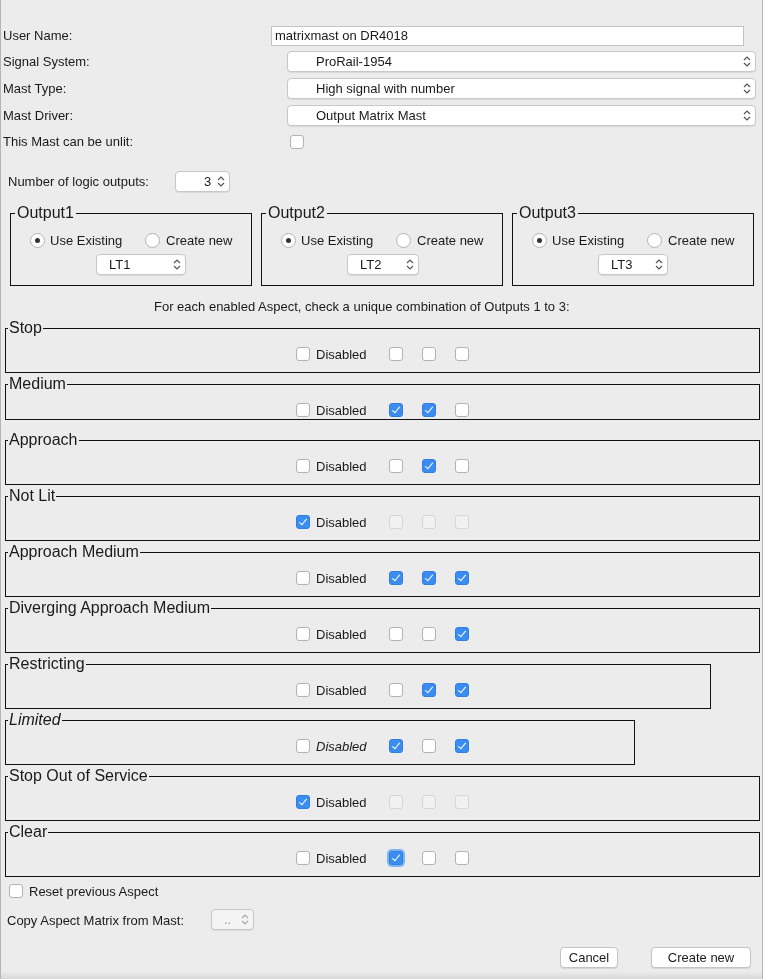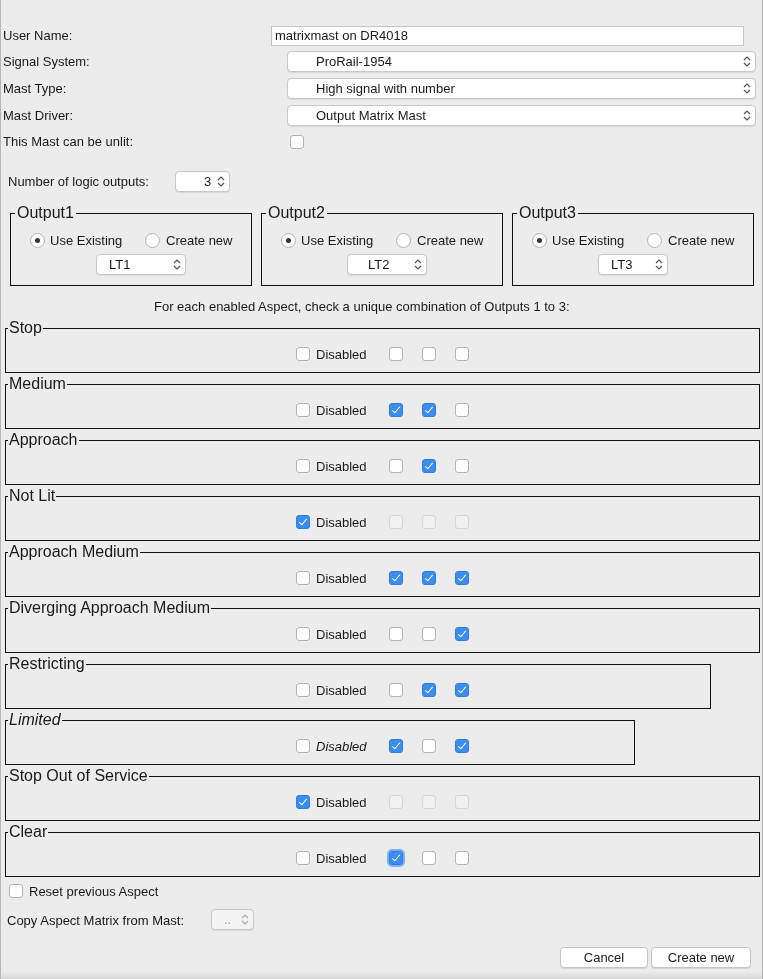--- a/index.html
+++ b/index.html
@@ -92,21 +92,21 @@
         </svg>
     </div>
   </div>
 
   <div class="group" style="left:260px;top:213px;width:242px;height:73px;">
     <span class="group-title">Output2</span>
     <span class="radio on" style="left:19px;top:19px;"></span>
     <span class="label" style="left:39px;top:19px;">Use Existing</span>
     <span class="radio" style="left:134px;top:19px;"></span>
     <span class="label" style="left:155px;top:19px;">Create new</span>
-    <div class="combo" style="left:85px;top:40px;width:80px;padding-left:20px;">
+    <div class="combo" style="left:85px;top:40px;width:72px;padding-left:12px;">
       <span>LT2</span>
       <svg class="arrows" viewBox="0 0 8 13">
           <path d="M1 5 L4 2 L7 5 M1 8 L4 11 L7 8" fill="none" stroke="#555" stroke-width="1.2"></path>
         </svg>
     </div>
   </div>
 
   <div class="group" style="left:511px;top:213px;width:242px;height:73px;">
     <span class="group-title">Output3</span>
     <span class="radio on" style="left:19px;top:19px;"></span>
@@ -125,21 +125,21 @@
 
   <div id="aspects">
       <div class="group" style="left: 4px; top: 328px; width: 755px; height: 45px;">
         <span class="group-title" style="left: 2px; padding: 0px 1px;">Stop</span>
         <span class="cb" style="left: 290px; top: 18px;"></span>
         <span class="label" style="left: 310px; top: 18px;">Disabled</span>
         <span class="cb" style="left: 383px; top: 18px;"></span>
         <span class="cb" style="left: 416px; top: 18px;"></span>
         <span class="cb" style="left: 449px; top: 18px;"></span>
       </div>
-      <div class="group" style="left: 4px; top: 384px; width: 755px; height: 45px;">
+      <div class="group" style="left: 4px; top: 384px; width: 755px; height: 36px;">
         <span class="group-title" style="left: 2px; padding: 0px 1px;">Medium</span>
         <span class="cb" style="left: 290px; top: 18px;"></span>
         <span class="label" style="left: 310px; top: 18px;">Disabled</span>
         <span class="cb checked" style="left: 383px; top: 18px;"></span>
         <span class="cb checked" style="left: 416px; top: 18px;"></span>
         <span class="cb" style="left: 449px; top: 18px;"></span>
       </div>
       <div class="group" style="left: 4px; top: 440px; width: 755px; height: 45px;">
         <span class="group-title" style="left: 2px; padding: 0px 1px;">Approach</span>
         <span class="cb" style="left: 290px; top: 18px;"></span>
@@ -210,17 +210,17 @@
   <span class="label" style="left:28px;top:884px;">Reset previous Aspect</span>
 
   <span class="label" style="left:6px;top:913px;">Copy Aspect Matrix from Mast:</span>
   <div class="combo disabled" style="left:210px;top:909px;width:43px;padding-left:12px;">
     <span>..</span>
     <svg class="arrows" viewBox="0 0 8 13">
         <path d="M1 5 L4 2 L7 5 M1 8 L4 11 L7 8" fill="none" stroke="#aaa" stroke-width="1.2"></path>
       </svg>
   </div>
 
-  <div class="btn" style="left:559px;top:947px;width:88px;">Cancel</div>
+  <div class="btn" style="left:559px;top:947px;width:58px;">Cancel</div>
   <div class="btn" style="left:650px;top:947px;width:100px;">Create new</div>
 
   <div class="bottom-shade"></div>
 </div>
 
 </body></html>

